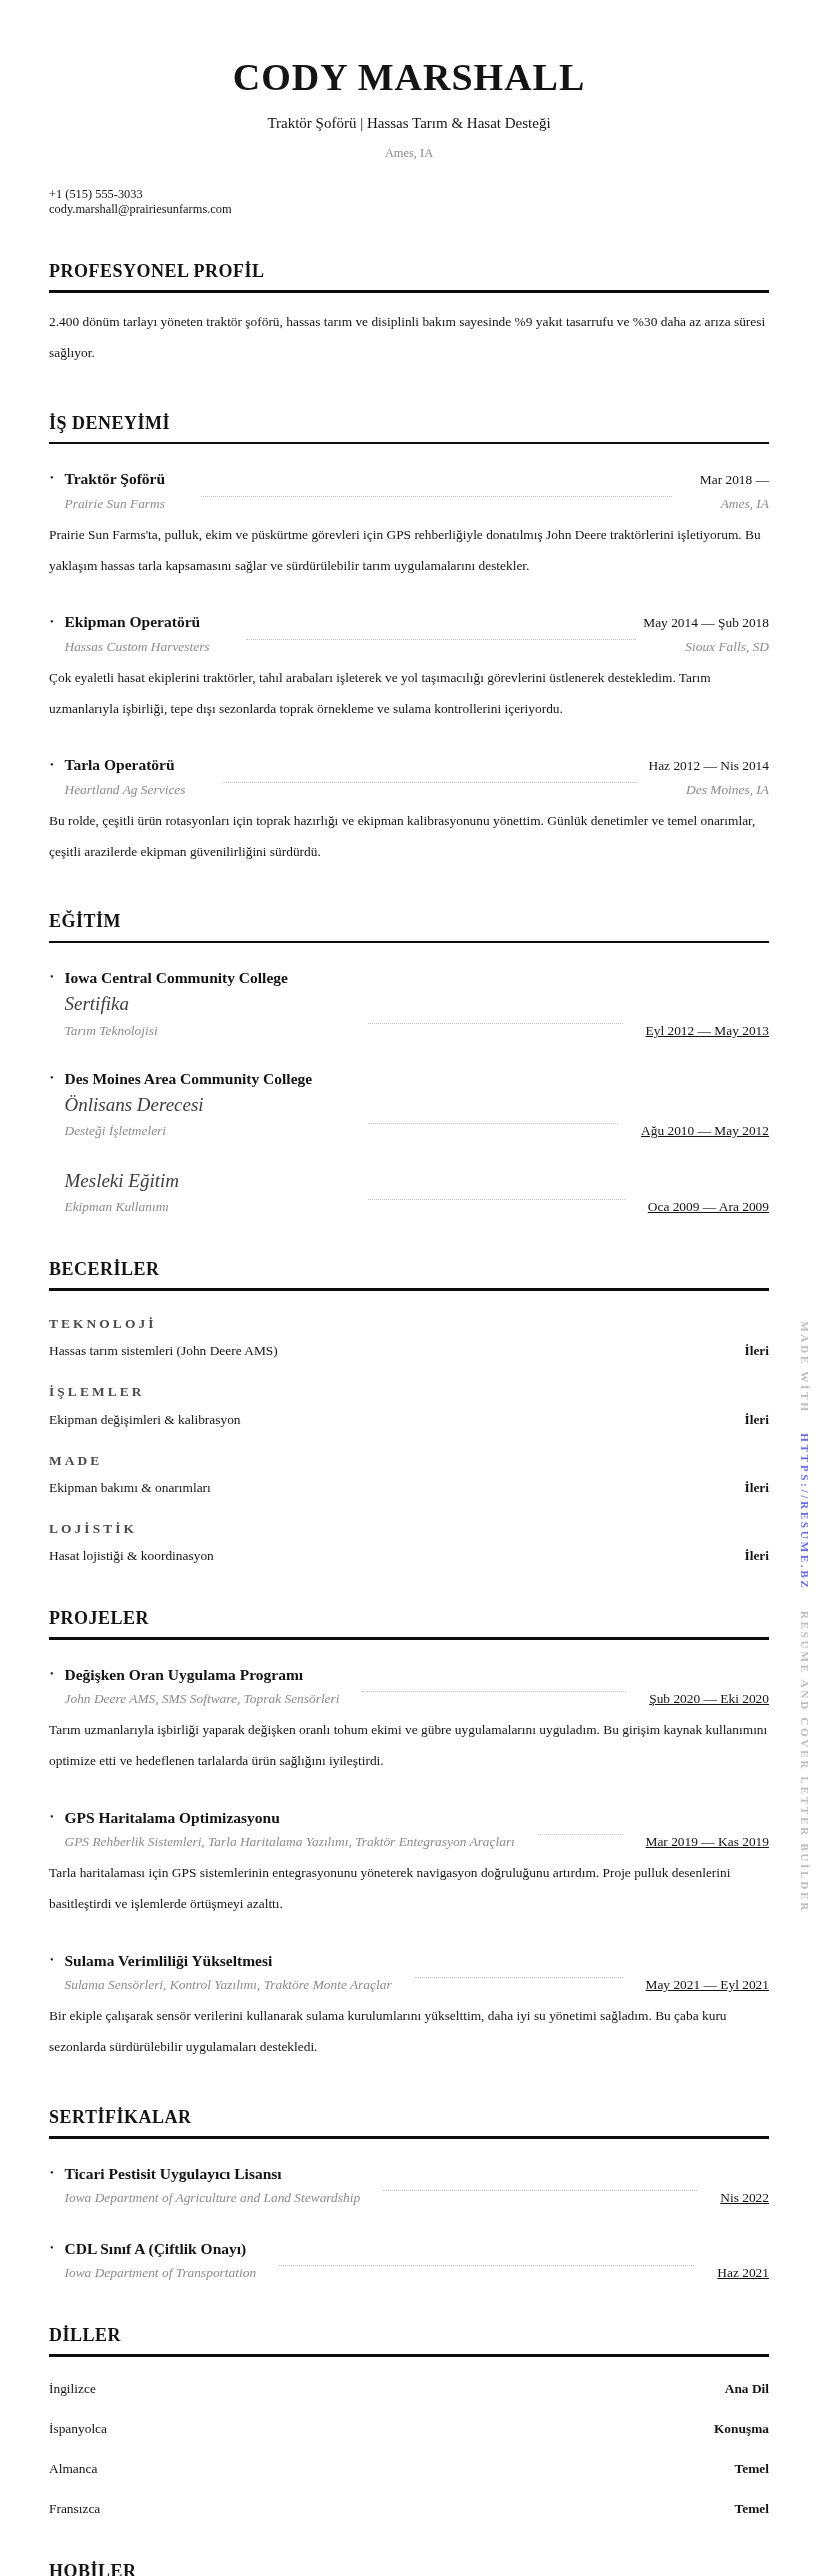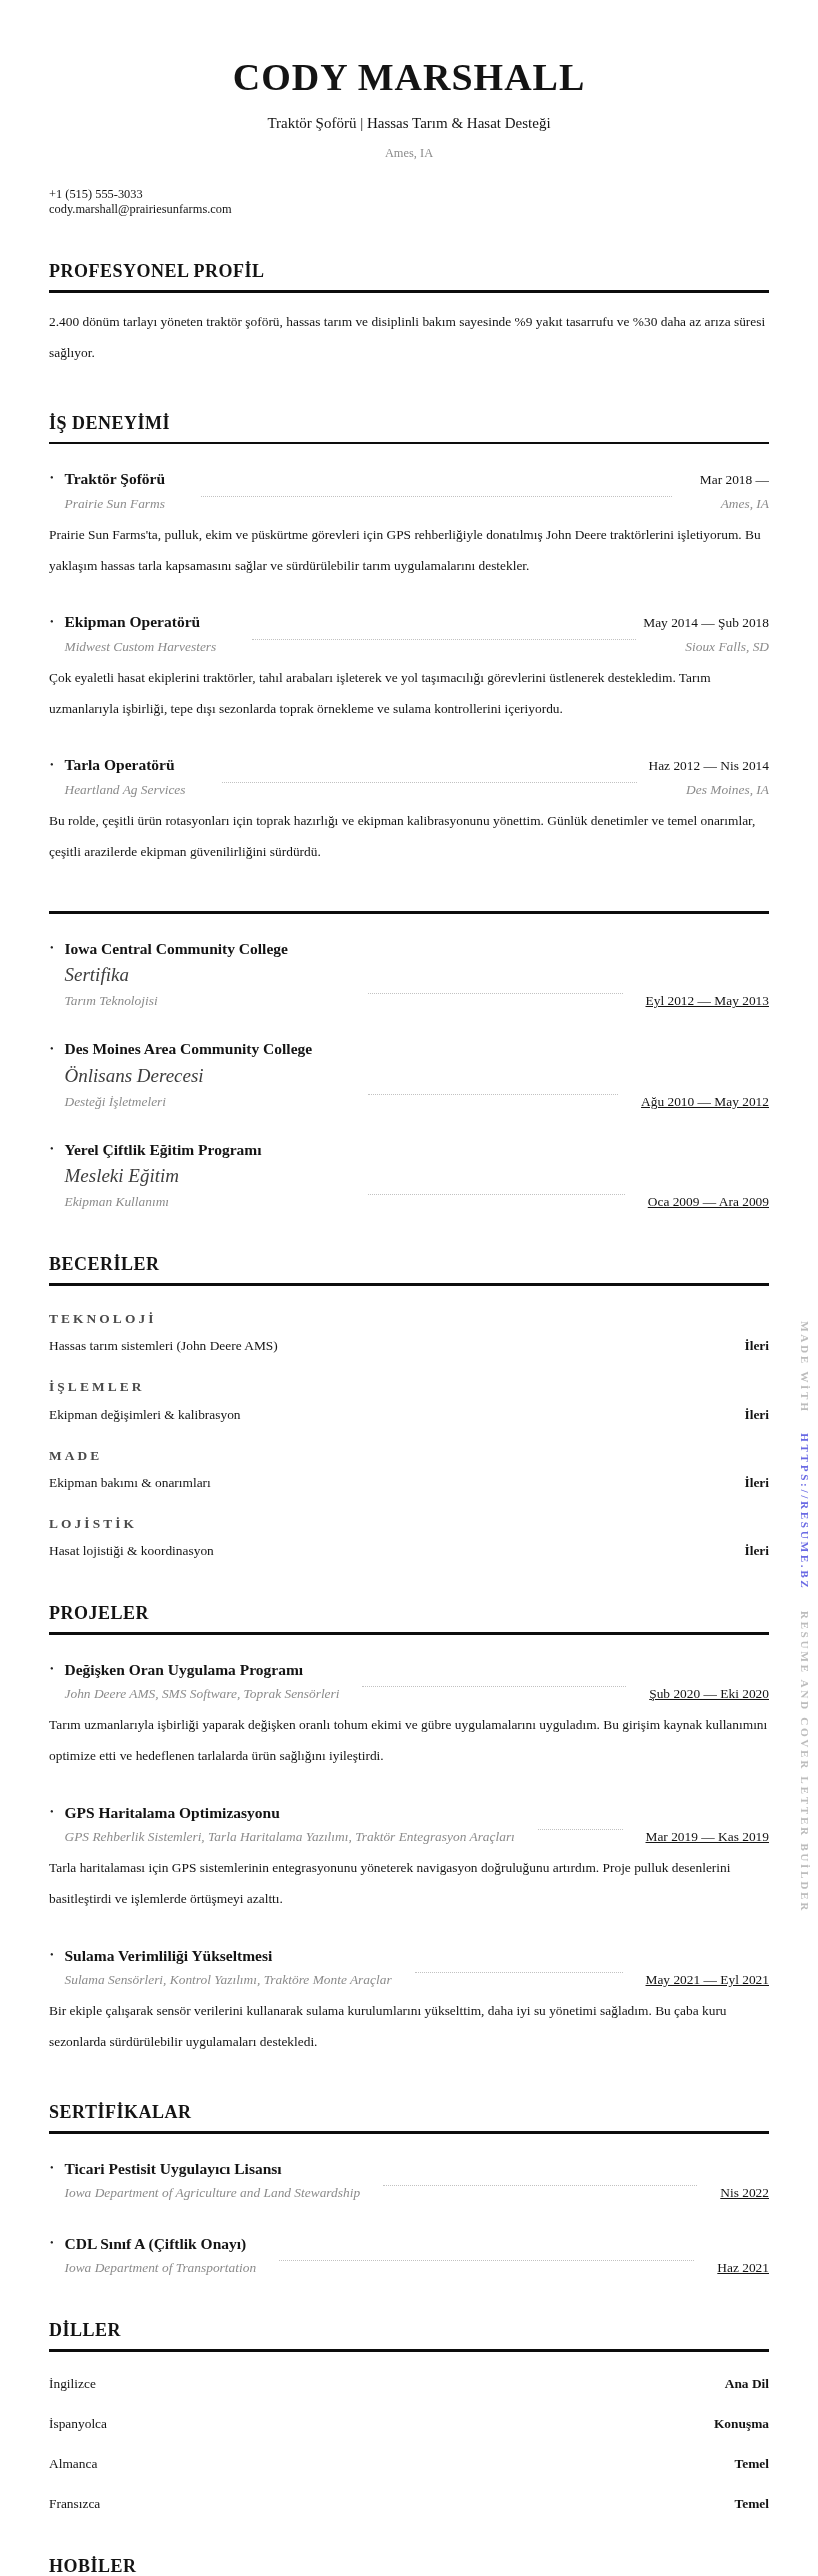--- a/index.html
+++ b/index.html
@@ -84,21 +84,21 @@
     </div>
     <div class="desc">Prairie Sun Farms'ta, pulluk, ekim ve püskürtme görevleri için GPS rehberliğiyle donatılmış John Deere traktörlerini işletiyorum. Bu yaklaşım hassas tarla kapsamasını sağlar ve sürdürülebilir tarım uygulamalarını destekler.</div>
   </div>
 
   <div class="entry" style="margin-top:32px;">
     <div class="entry-title-row">
       <span class="entry-title">Ekipman Operatörü</span>
       <span class="entry-date">May 2014 — Şub 2018</span>
     </div>
     <div class="meta-row">
-      <span class="meta-left">Midwest Custom Harvesters</span>
+      <span class="meta-left">Hassas Custom Harvesters</span>
       <span class="leader"></span>
       <span class="meta-right">Sioux Falls, SD</span>
     </div>
     <div class="desc">Çok eyaletli hasat ekiplerini traktörler, tahıl arabaları işleterek ve yol taşımacılığı görevlerini üstlenerek destekledim. Tarım uzmanlarıyla işbirliği, tepe dışı sezonlarda toprak örnekleme ve sulama kontrollerini içeriyordu.</div>
   </div>
 
   <div class="entry" style="margin-top:32px;">
     <div class="entry-title-row">
       <span class="entry-title">Tarla Operatörü</span>
       <span class="entry-date">Haz 2012 — Nis 2014</span>
@@ -106,20 +106,21 @@
     <div class="meta-row">
       <span class="meta-left">Heartland Ag Services</span>
       <span class="leader"></span>
       <span class="meta-right">Des Moines, IA</span>
     </div>
     <div class="desc">Bu rolde, çeşitli ürün rotasyonları için toprak hazırlığı ve ekipman kalibrasyonunu yönettim. Günlük denetimler ve temel onarımlar, çeşitli arazilerde ekipman güvenilirliğini sürdürdü.</div>
   </div>
 </div>
 
 <div class="section">
+  <div class="section-h">EĞİTİM</div>
   <div class="rule"></div>
 
   <div class="entry">
     <div class="entry-title-row">
       <span class="entry-title">Iowa Central Community College</span>
     </div>
     <div class="degree">Sertifika</div>
     <div class="meta-row">
       <span class="meta-left wide">Tarım Teknolojisi</span>
       <span class="leader tight"></span>
@@ -133,23 +134,20 @@
     </div>
     <div class="degree">Önlisans Derecesi</div>
     <div class="meta-row">
       <span class="meta-left wide">Desteği İşletmeleri</span>
       <span class="leader tight"></span>
       <span class="meta-right plain">Ağu 2010 — May 2012</span>
     </div>
   </div>
 
   <div class="entry" style="margin-top:31px;">
-    <div class="entry-title-row">
-      <span class="entry-title">Yerel Çiftlik Eğitim Programı</span>
-    </div>
     <div class="degree">Mesleki Eğitim</div>
     <div class="meta-row">
       <span class="meta-left wide">Ekipman Kullanımı</span>
       <span class="leader tight"></span>
       <span class="meta-right plain">Oca 2009 — Ara 2009</span>
     </div>
   </div>
 </div>
 
 <div class="section">

